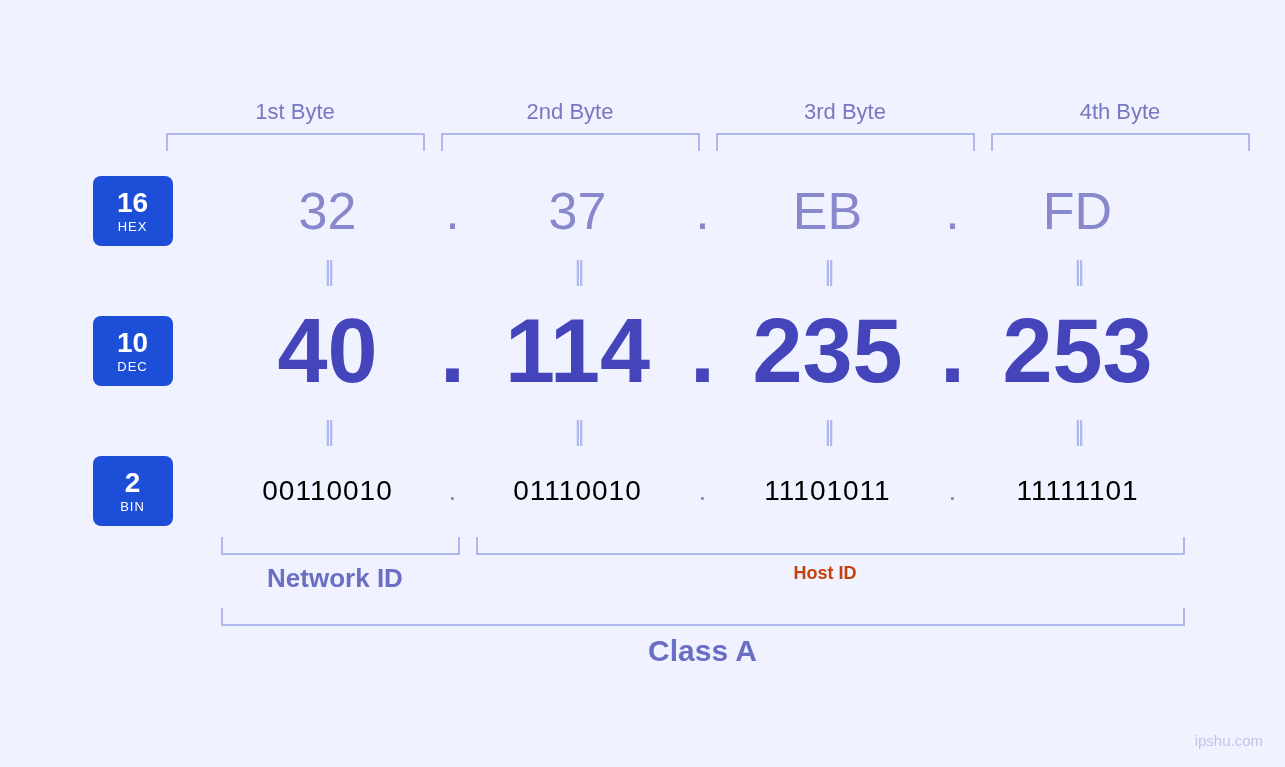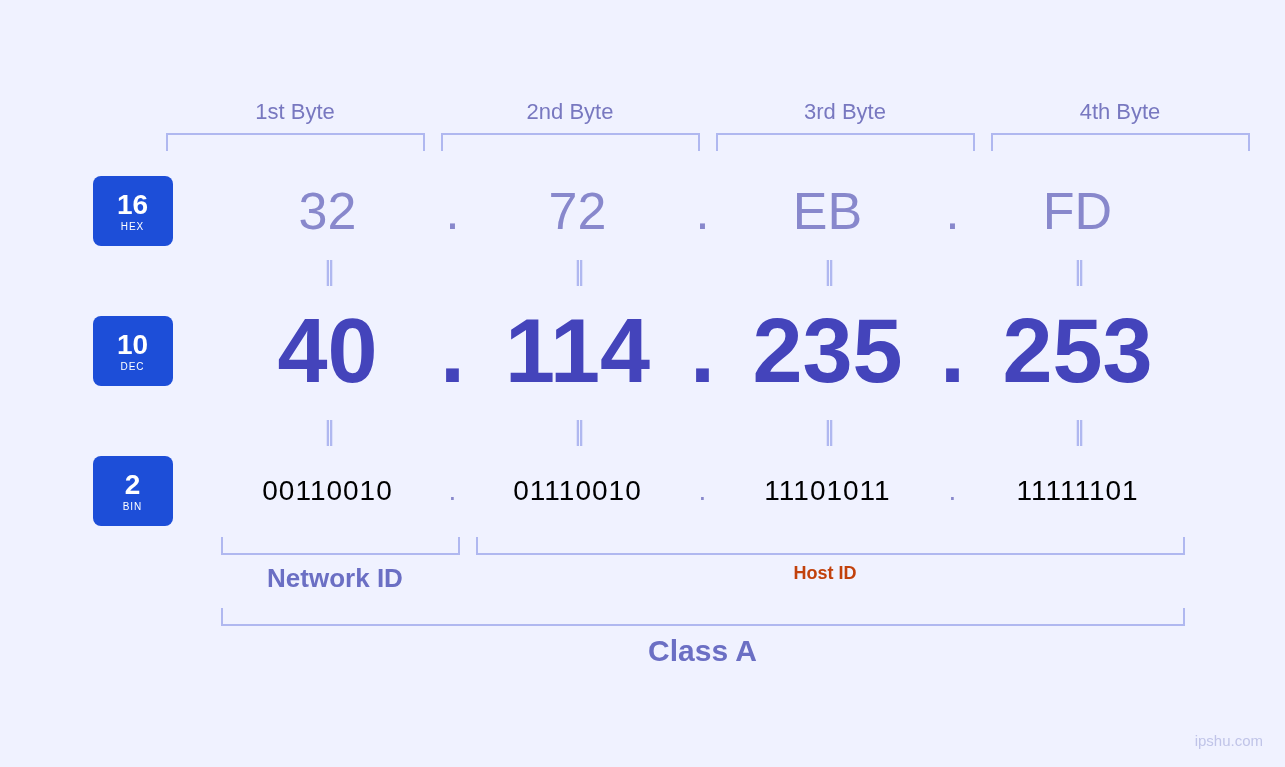--- a/index.html
+++ b/index.html
@@ -70,21 +70,21 @@
       margin-bottom: 0;
     }
 
     .base-badge .base-num {
       font-size: 28px;
       font-weight: 600;
       line-height: 1.1;
     }
 
     .base-badge .base-name {
-      font-size: 10px;
+      font-size: 13px;
       font-weight: 400;
       letter-spacing: 1px;
     }
 
     .rows-container {
       flex: 1;
       display: flex;
       flex-direction: column;
     }
 
@@ -240,21 +240,21 @@
     <div class="rows-container">
 
       <div class="data-row hex-row">
         <div class="cell">
           <span class="hex-val">32</span>
         </div>
         <div class="dot-cell">
           <span class="dot-hex">.</span>
         </div>
         <div class="cell">
-          <span class="hex-val">72</span>
+          <span class="hex-val">37</span>
         </div>
         <div class="dot-cell">
           <span class="dot-hex">.</span>
         </div>
         <div class="cell">
           <span class="hex-val">EB</span>
         </div>
         <div class="dot-cell">
           <span class="dot-hex">.</span>
         </div>

